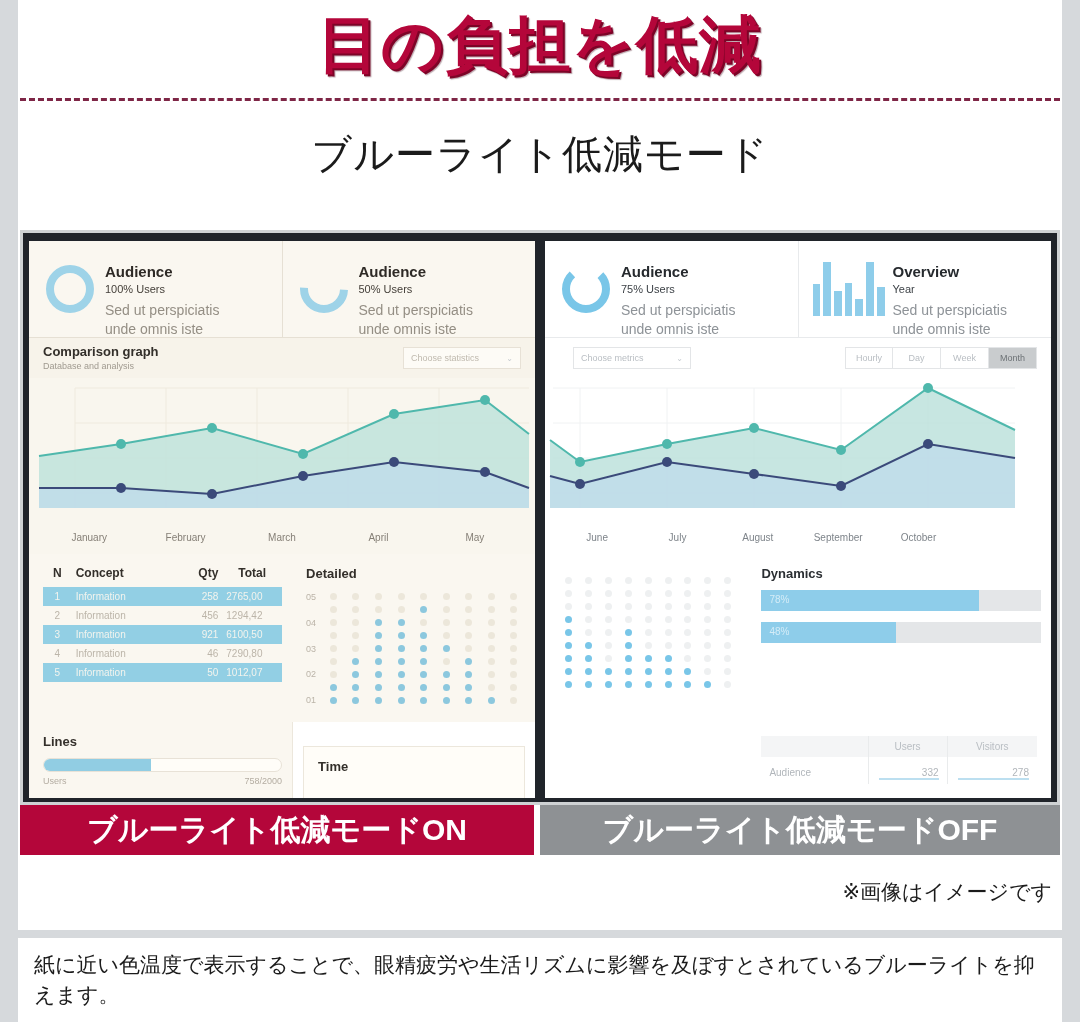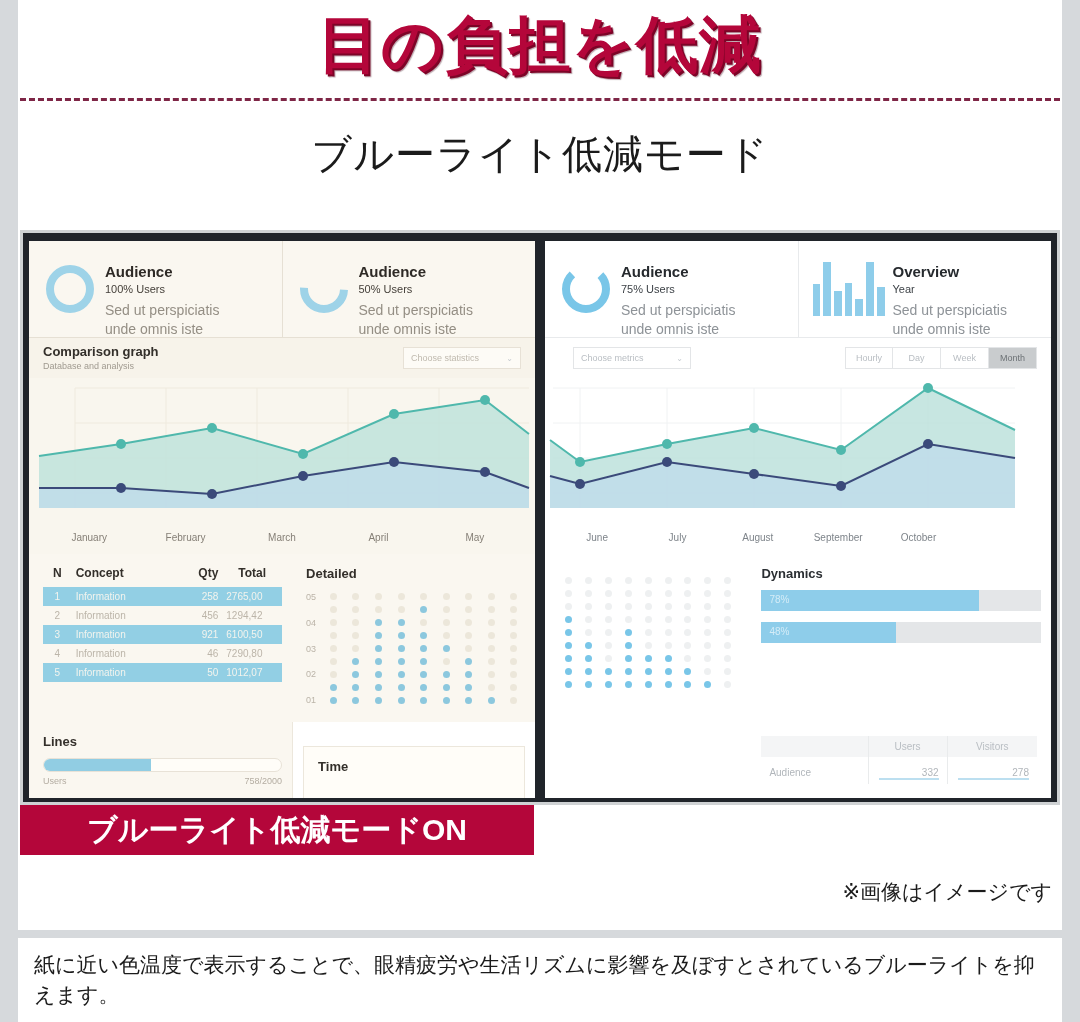--- a/index.html
+++ b/index.html
@@ -681,20 +681,23 @@
           </table>
         </div>
       </div>
     </div>
   </div>
 
   <div class="caps">
     <div class="cap on">
       <span>ブルーライト低減モードON</span>
     </div>
+    <div class="cap off">
+      <span>ブルーライト低減モードOFF</span>
+    </div>
   </div>
 
   <div class="note">※画像はイメージです</div>
 
   <div class="footer">
     <p>紙に近い色温度で表示することで、眼精疲労や生活リズムに影響を及ぼすとされているブルーライトを抑えます。</p>
   </div>
 </div>
 
 </body></html>

